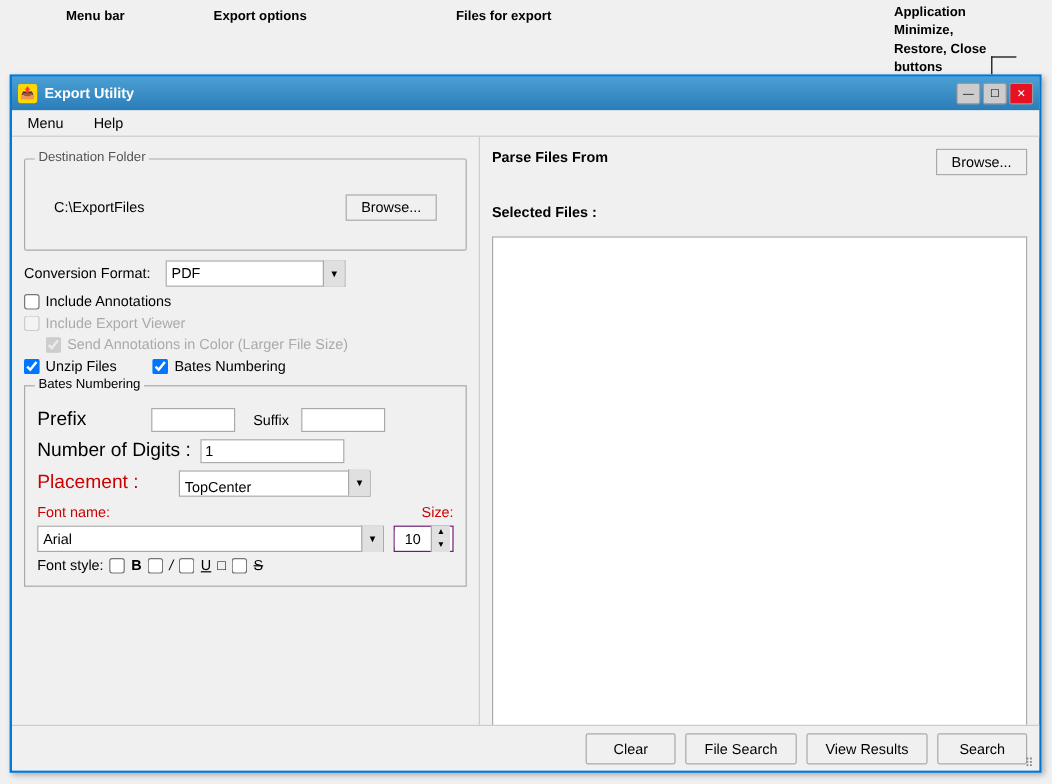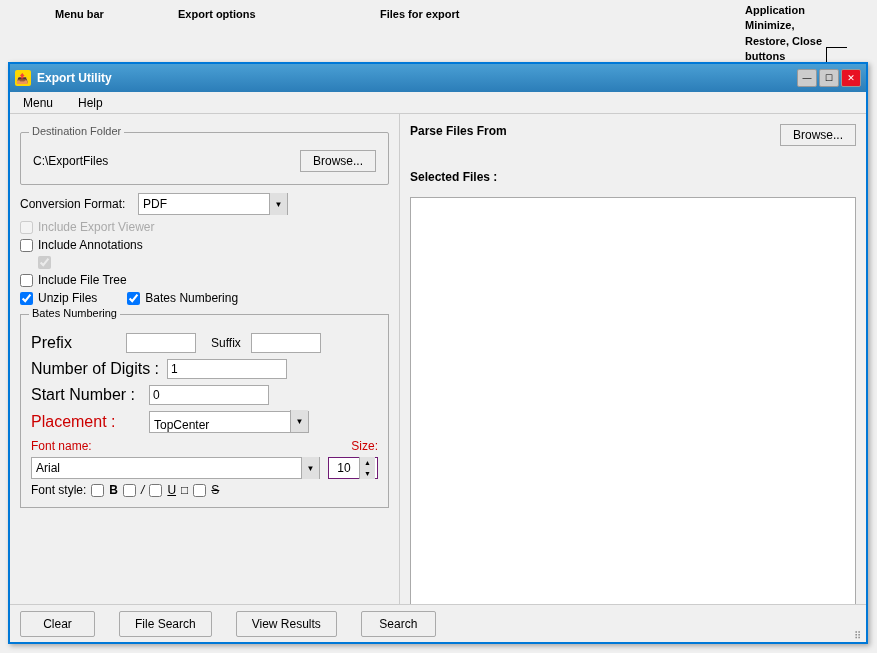--- a/index.html
+++ b/index.html
@@ -121,21 +121,21 @@
       padding: 10px;
       display: flex;
       flex-direction: column;
     }
 
     
     .group-box {
       border: 1px solid #aaa;
       border-radius: 2px;
       margin-bottom: 8px;
-      padding: 12px;
+      padding: 24px;
       position: relative;
     }
     .group-box-title {
       position: absolute;
       top: -8px;
       left: 8px;
       background: #f0f0f0;
       padding: 0 3px;
       font-size: 11px;
       color: #555;
@@ -347,22 +347,23 @@
     .bottom-bar {
       position: absolute;
       bottom: 0;
       left: 0;
       right: 0;
       height: 38px;
       background: #f0f0f0;
       border-top: 1px solid #ccc;
       display: flex;
       align-items: center;
+      justify-content: flex-end;
       padding: 0 10px;
-      gap: 24px;
+      gap: 8px;
     }
     .bottom-btn {
       height: 26px;
       min-width: 75px;
       padding: 0 15px;
       background: #f0f0f0;
       border: 1px solid #aaa;
       cursor: pointer;
       font-size: 12px;
       border-radius: 2px;
@@ -424,37 +425,34 @@
 
       <div class="form-row" style="margin-top:5px;">
         <span class="form-label">Conversion Format:</span>
         <div class="dropdown" style="width:150px;">
           <span class="dropdown-text">PDF</span>
           <div class="dropdown-arrow">▼</div>
         </div>
       </div>
 
       <div class="checkbox-row">
+        <input type="checkbox" style="">
+        <span class="checkbox-label">Include Annotations</span>
+      </div>
+
+      <div class="checkbox-row">
         <input type="checkbox" disabled="" style="">
         <span class="checkbox-label disabled">Include Export Viewer</span>
       </div>
 
-      <div class="checkbox-row">
-        <input type="checkbox" style="">
-        <span class="checkbox-label">Include Annotations</span>
-      </div>
-
       <div class="checkbox-row indent">
         <input type="checkbox" checked="" disabled="" style="">
-      </div>
-
-      <div class="checkbox-row">
-        <input type="checkbox" style="">
-        <span class="checkbox-label">Include File Tree</span>
-      </div>
+        <span class="checkbox-label disabled">Send Annotations in Color (Larger File Size)</span>
+      </div>
+
 
       <div class="checkbox-two-col">
         <div class="checkbox-row">
           <input type="checkbox" checked="" style="">
           <span class="checkbox-label">Unzip Files</span>
         </div>
         <div class="checkbox-row">
           <input type="checkbox" checked="" style="">
           <span class="checkbox-label">Bates Numbering</span>
         </div>
@@ -472,24 +470,20 @@
             <span style="font-size:12px; margin-right:5px;">Suffix</span>
             <input class="bates-input small" type="text" value="" style="">
           </div>
         </div>
 
         <div class="bates-row">
           <span class="bates-label" style="min-width:110px;">Number of Digits :</span>
           <input class="bates-input medium" type="text" value="1" style="">
         </div>
 
-        <div class="bates-row">
-          <span class="bates-label" style="min-width:110px;">Start Number :</span>
-          <input class="bates-input medium" type="text" value="0" style="">
-        </div>
 
         <div class="bates-row">
           <span class="bates-label red-label" style="min-width:110px;">Placement :</span>
           <div class="dropdown" style="width:160px;align-items:flex-end;">
             <span class="dropdown-text">TopCenter</span>
             <div class="dropdown-arrow">▼</div>
           </div>
         </div>
 
         <div style="display:flex; gap:15px; align-items:center; margin-bottom:4px;">

